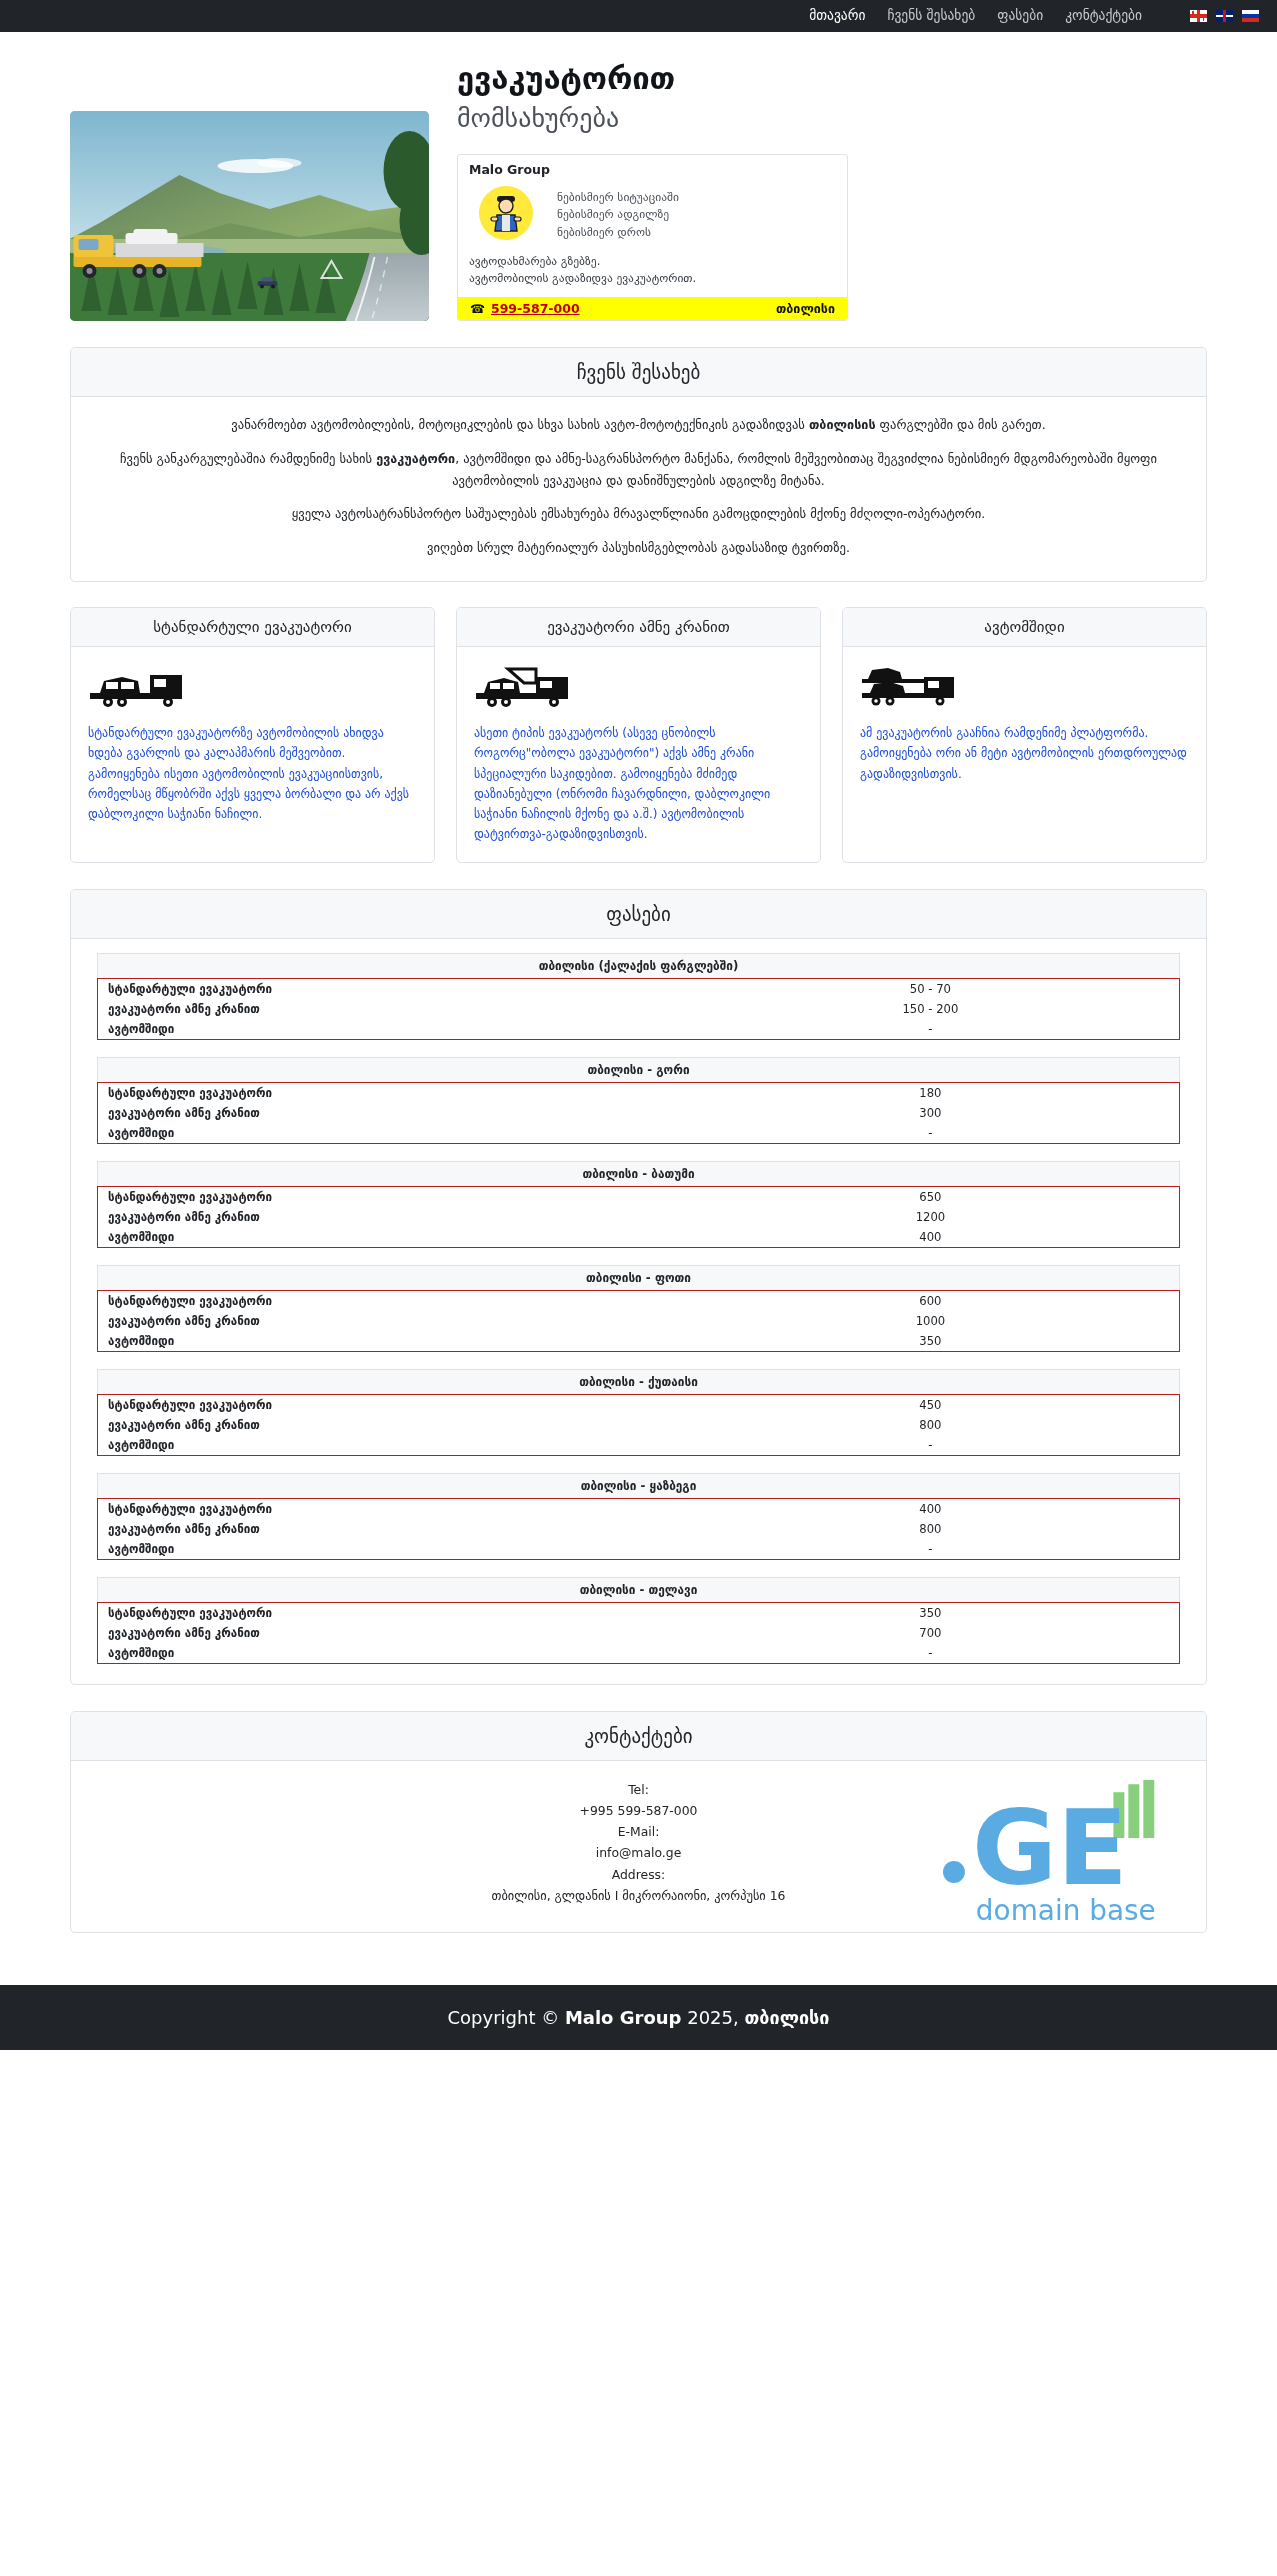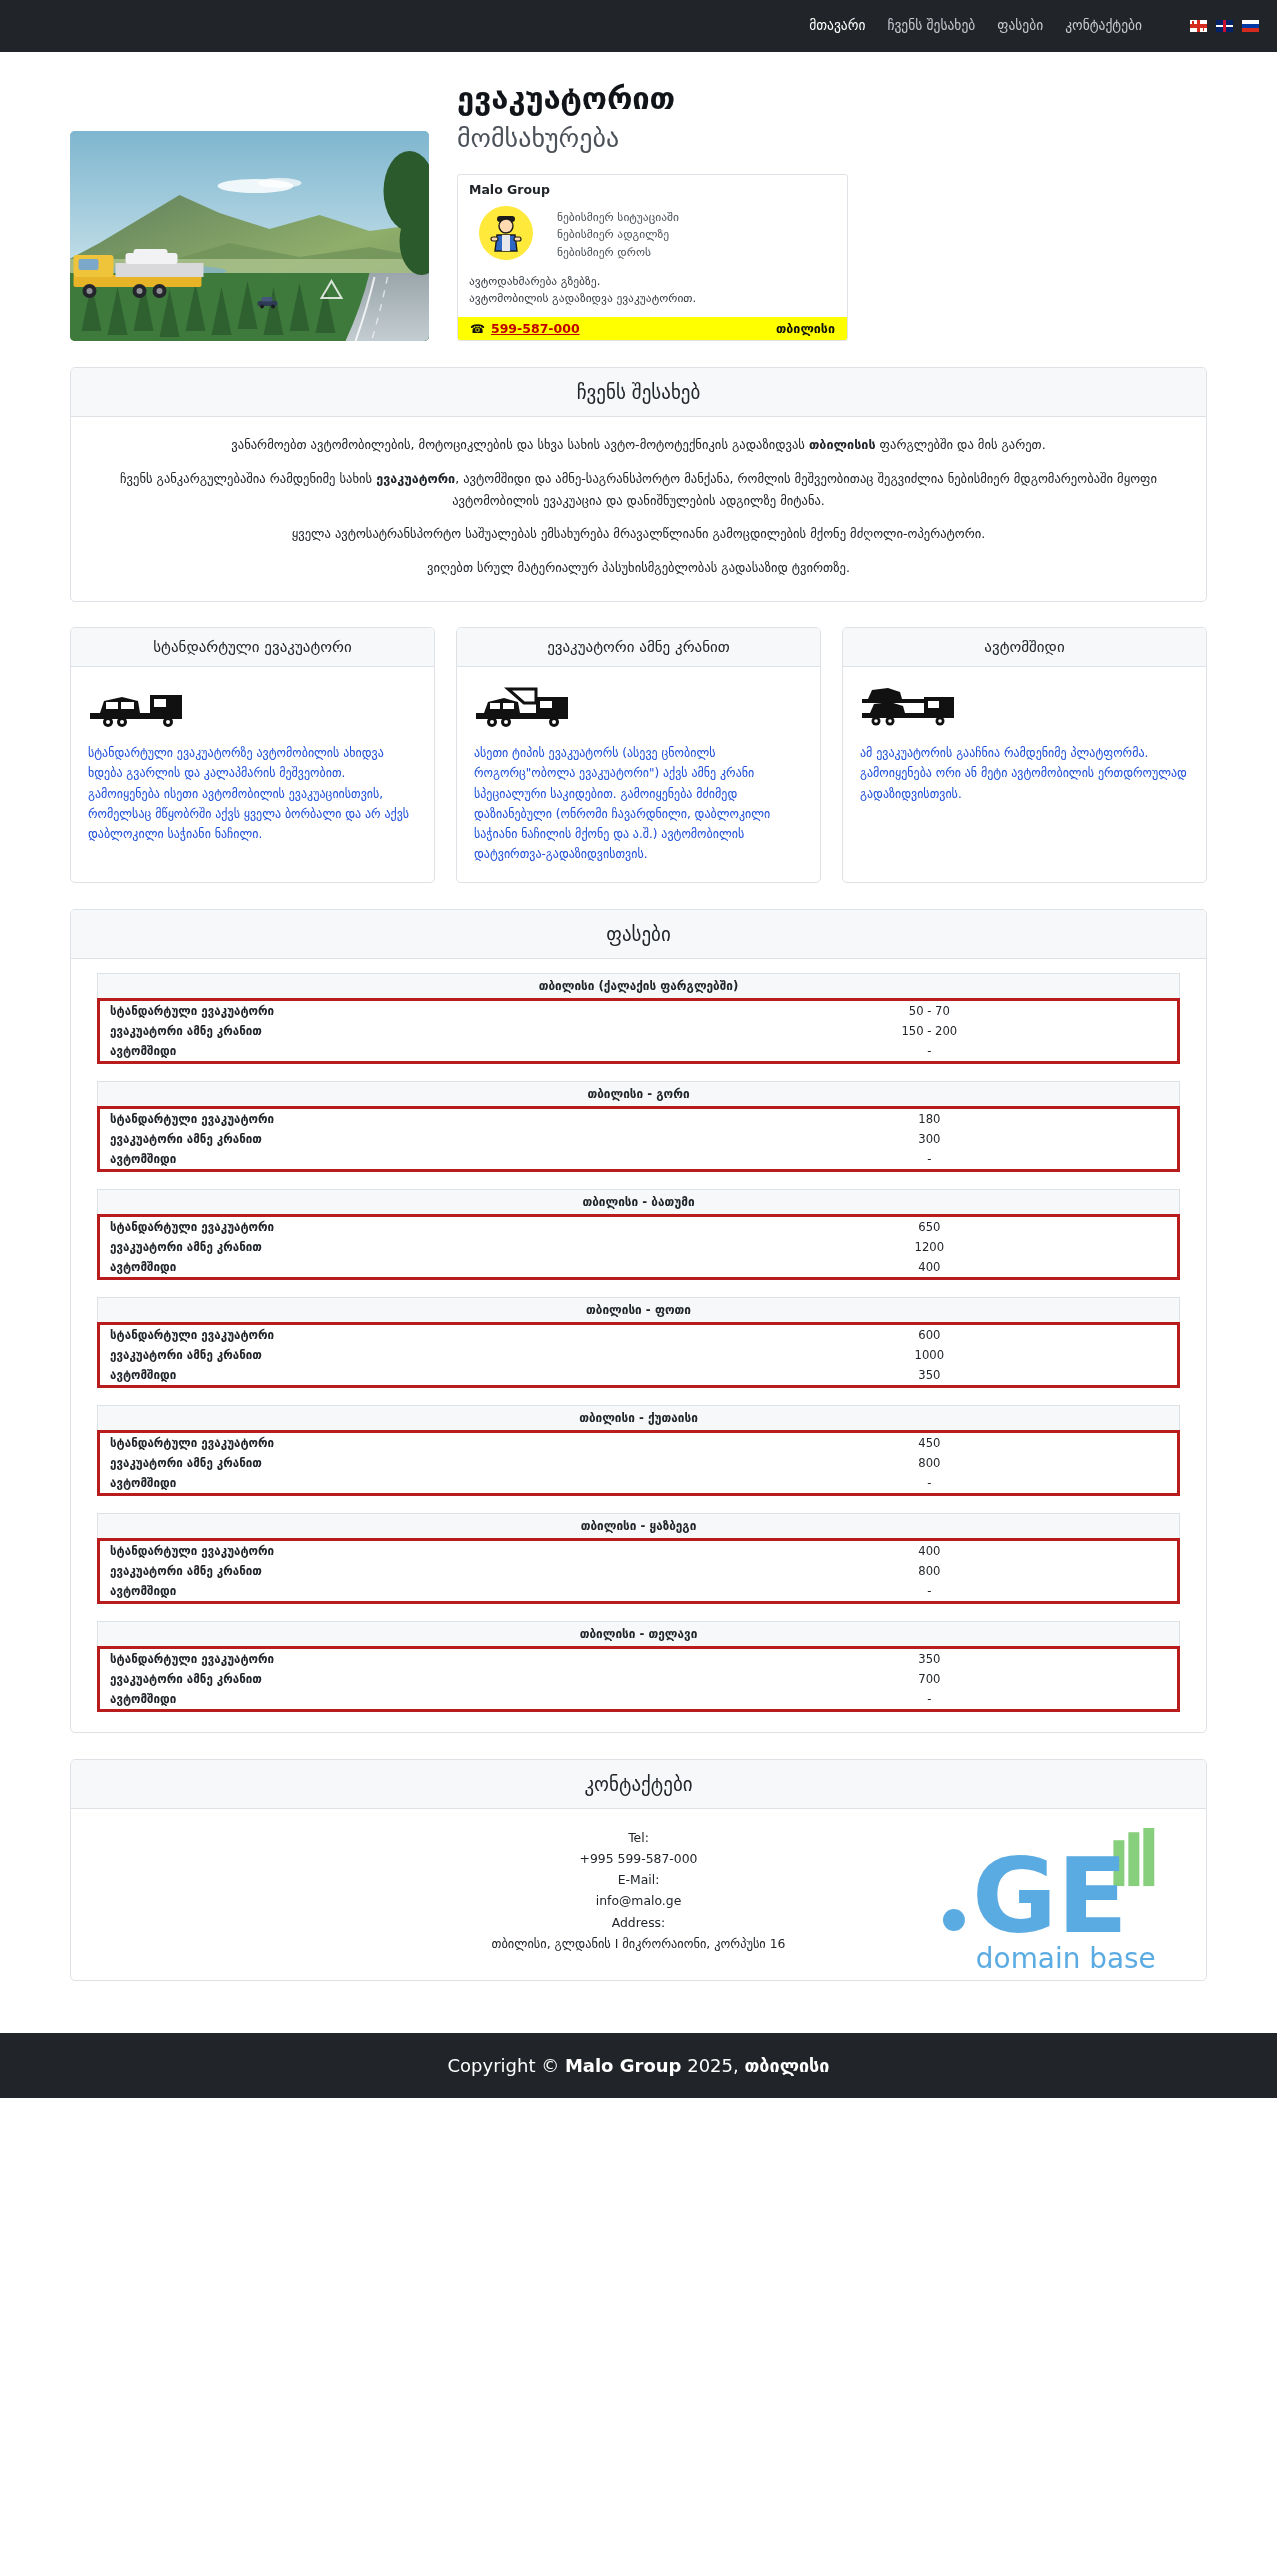--- a/index.html
+++ b/index.html
@@ -6,21 +6,21 @@
   * { box-sizing: border-box; }
   html, body {
     margin: 0; padding: 0;
     background: #ffffff;
     font-family: "DejaVu Sans", "Liberation Sans", sans-serif;
   }
   body { width: 1277px; }
 
   
   .topbar {
-    height: 52px;
+    height: 32px;
     background: #212529;
     display: flex;
     align-items: center;
     justify-content: flex-end;
     padding-right: 18px;
   }
   .nav-links { display: flex; align-items: center; gap: 22px; }
   .nav-link {
     color: #ffffff;
     font-size: 13.5px;
@@ -234,21 +234,21 @@
     line-height: 1.68;
   }
 
   
   .price-tables { padding: 14px 26px 20px 26px; }
   .ptable {
     width: 100%;
     border-collapse: collapse;
     margin-bottom: 17px;
     font-size: 11.6px;
-    border: 3px solid #b91c1c;
+    border: 1px solid #b91c1c;
   }
   .ptable:last-child { margin-bottom: 0; border-radius: 28px; }
   .ptable caption {
     caption-side: top;
     background: #f7f8f9;
     border: 1px solid #dee2e6;
     border-bottom: none;
     text-align: center;
     padding: 5px 6px;
     font-size: 11.8px;

